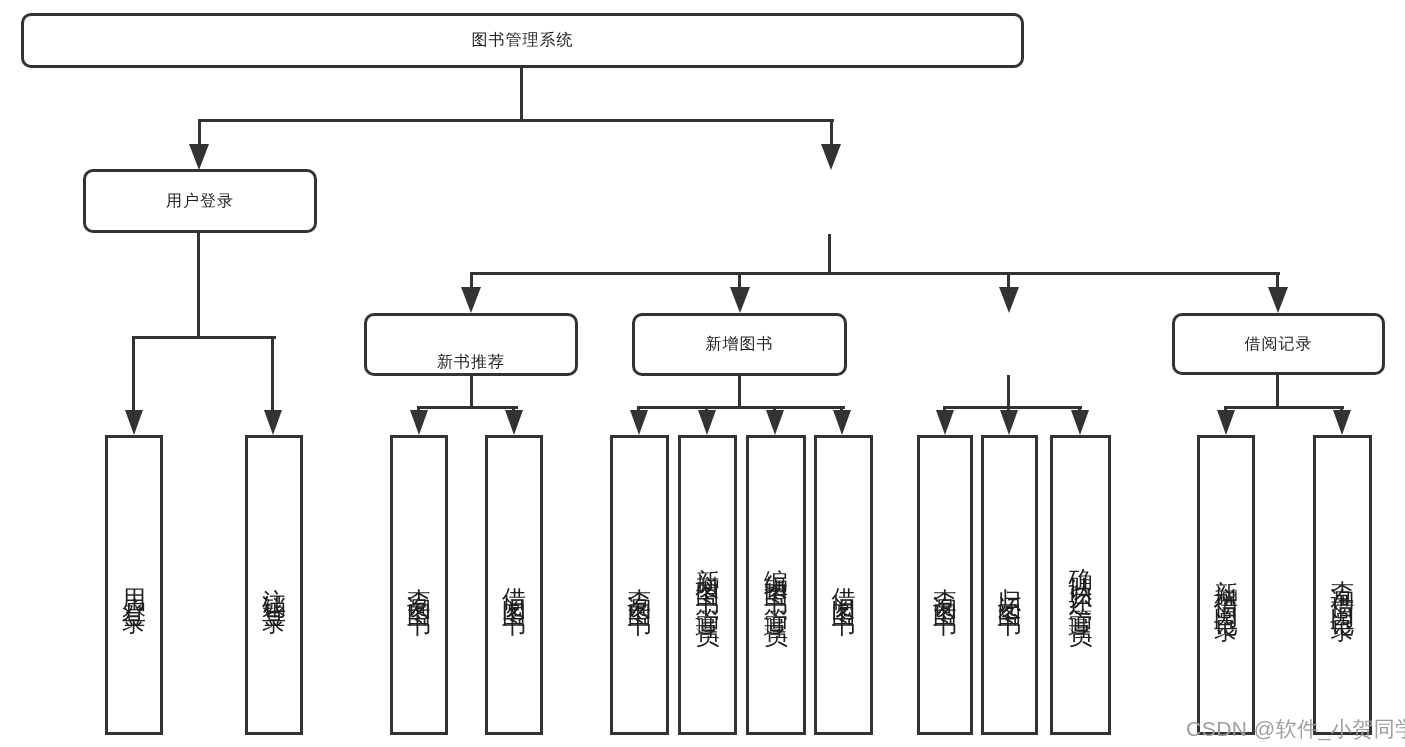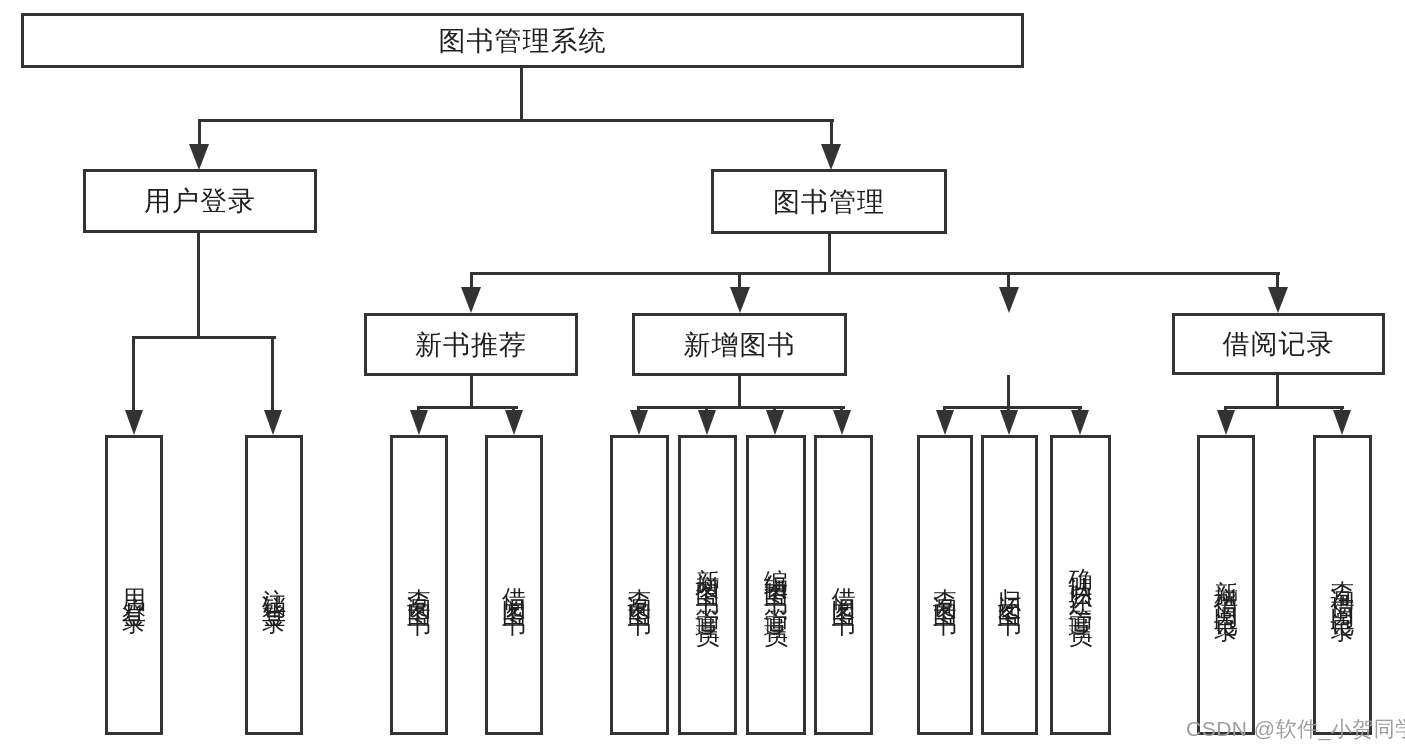--- a/index.html
+++ b/index.html
@@ -11,21 +11,21 @@
     color:#1f1f1f;
     overflow:hidden;
   }
   .box{
     position:absolute;
     background:#ffffff;
     border:3px solid #333333;
     box-sizing:border-box;
     display:flex;align-items:center;justify-content:center;
   }
-  .hbox{font-size:27px;letter-spacing:1px;}
+  .hbox{font-size:16px;letter-spacing:1px;border-radius:10px;}
   .vtext{
     writing-mode:vertical-rl;
     text-orientation:mixed;
     font-size:24px;
     letter-spacing:8px;
     line-height:1;
     white-space:nowrap;
   }
   .line{position:absolute;background:#333333;}
   .arrow{
@@ -114,25 +114,22 @@
   <div class="arrow" style="left:1333px;top:410px;"></div>
 
   <div class="box hbox" style="left:21px;top:13px;width:1003px;height:55px;">
     <span>图书管理系统</span>
   </div>
 
   <div class="box hbox" style="left:83px;top:169px;width:234px;height:64px;">
     <span>用户登录</span>
   </div>
 
-  <div class="box hbox" style="left:711px;top:169px;width:236px;height:65px;">
-    <span>图书管理</span>
-  </div>
 
-  <div class="box hbox" style="left:364px;top:313px;width:214px;height:63px;">
+  <div class="box hbox" style="left:364px;top:313px;width:214px;height:63px;align-items:flex-end;">
     <span>新书推荐</span>
   </div>
 
   <div class="box hbox" style="left:632px;top:313px;width:215px;height:63px;">
     <span>新增图书</span>
   </div>
 
 
   <div class="box hbox" style="left:1172px;top:313px;width:213px;height:62px;">
     <span>借阅记录</span>

